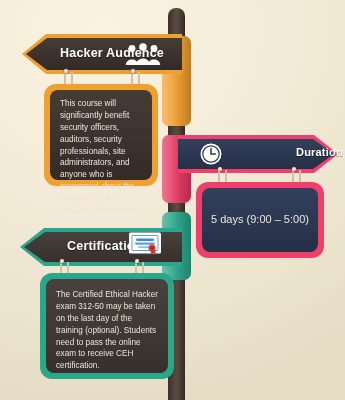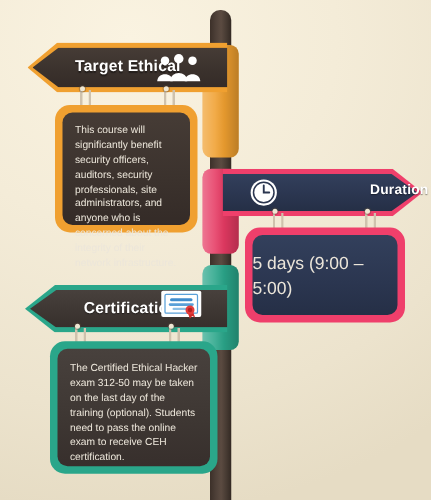--- a/index.html
+++ b/index.html
@@ -110,21 +110,21 @@
     color:#ece6da;line-height:1.45;
   }
   #board-target{left:44px;top:84px;width:114px;height:102px;background:#f0a030;}
   #board-target .face{background:linear-gradient(180deg,#463c36 0%,#3b322d 60%,#342b27 100%);}
   #board-target .txt{position:absolute;left:10px;top:8px;right:8px;font-size:8.2px;}
 
   #board-duration{left:196px;top:182px;width:128px;height:76px;background:#ef3f6b;}
   #board-duration .face{background:linear-gradient(180deg,#33405c 0%,#2b3650 60%,#252f46 100%);}
   #board-duration .txt{
     position:absolute;inset:0;display:flex;align-items:center;justify-content:center;
-    font-size:14px;
+    font-size:11px;
   }
 
   #board-cert{left:40px;top:273px;width:134px;height:106px;background:#2aa68a;}
   #board-cert .face{background:linear-gradient(180deg,#48413d 0%,#3e3733 60%,#372f2c 100%);}
   #board-cert .txt{position:absolute;left:10px;top:10px;right:8px;font-size:8.2px;}
 </style>
 </head>
 <body>
 
 <div id="stage">
@@ -136,21 +136,21 @@
   <div class="collar" id="collar-pink">
       <div class="sheen"></div>
     </div>
   <div class="collar" id="collar-teal">
       <div class="sheen"></div>
     </div>
 
   <div class="sign" id="sign-target">
     <div class="shape"></div>
     <div class="inner"></div>
-    <div class="sign-label">Target Ethical</div>
+    <div class="sign-label">Hacker Audience</div>
   </div>
   <svg class="plate-icon" id="icon-people" viewBox="0 0 36 26">
     <circle cx="7" cy="7.5" r="3.4" fill="#ffffff"></circle>
     <path d="M0.8 24 C0.8 16.5 13.2 16.5 13.2 24 Z" fill="#ffffff"></path>
     <circle cx="18" cy="6" r="3.8" fill="#ffffff"></circle>
     <path d="M11.2 24 C11.2 15.3 24.8 15.3 24.8 24 Z" fill="#ffffff"></path>
     <circle cx="29" cy="7.5" r="3.4" fill="#ffffff"></circle>
     <path d="M22.8 24 C22.8 16.5 35.2 16.5 35.2 24 Z" fill="#ffffff"></path>
   </svg>
   <div class="hook" style="left:64px;top:72px;"></div>

